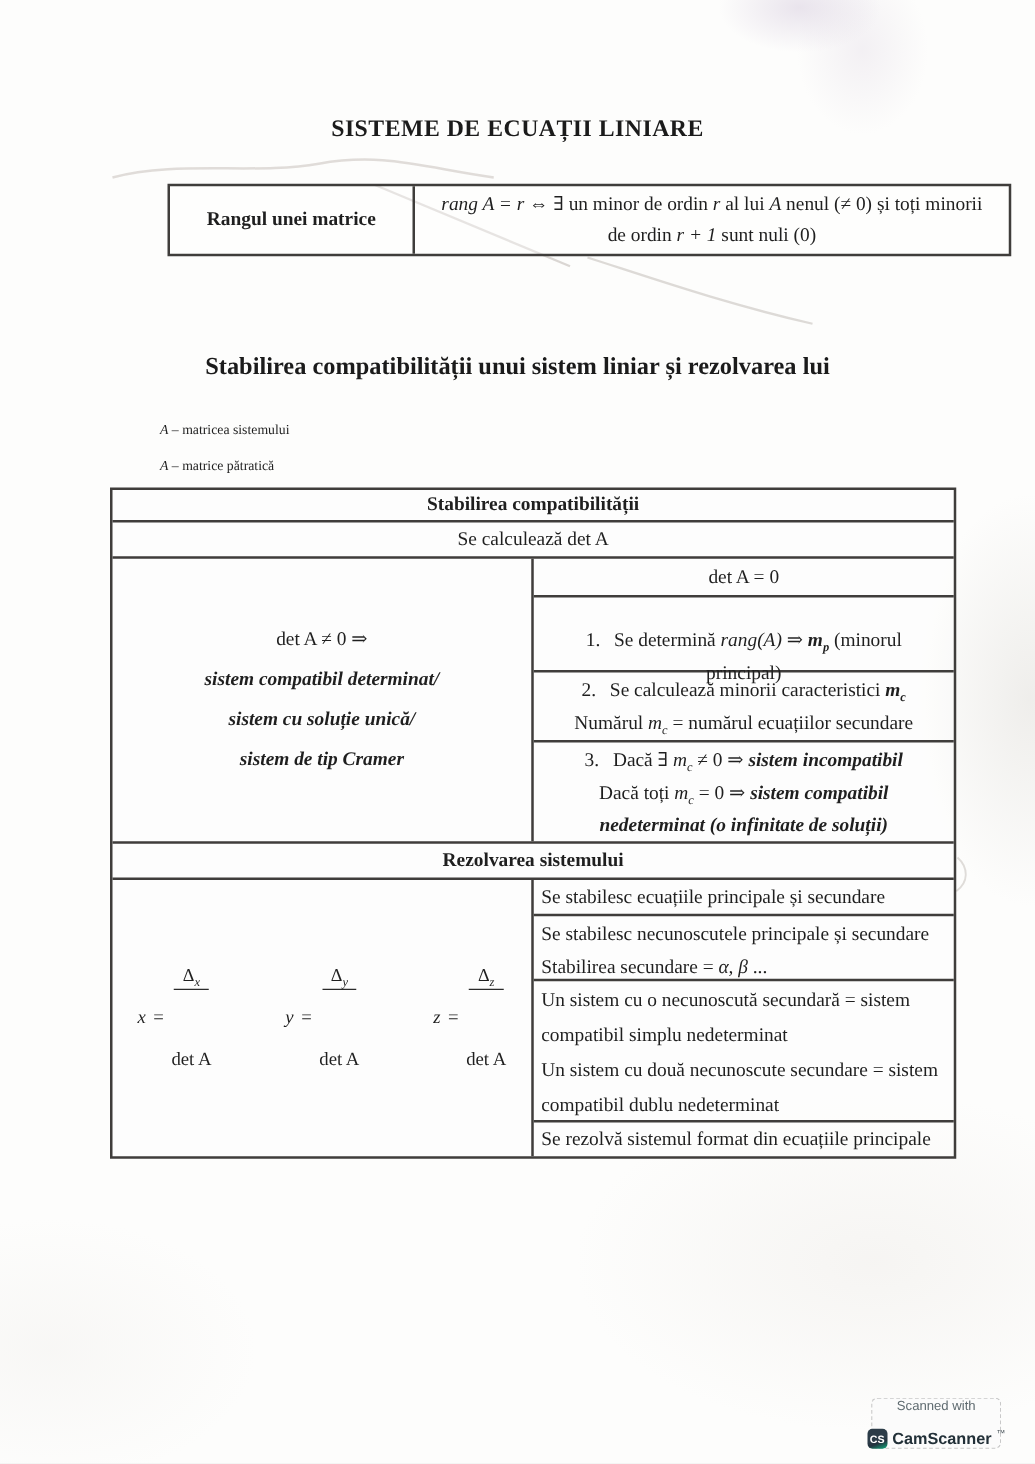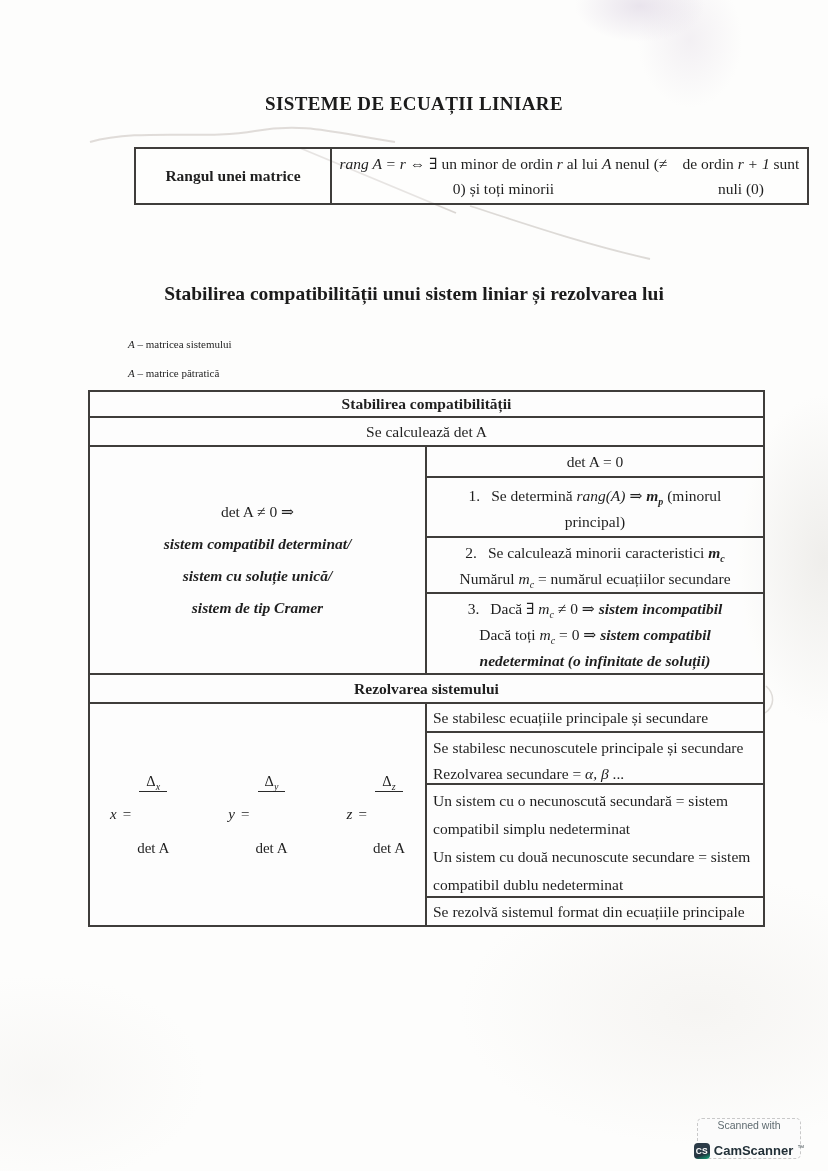--- a/index.html
+++ b/index.html
@@ -19,21 +19,21 @@
            font-size:19px; font-weight:bold; letter-spacing:.4px; color:#1b1b1b; }
   .it { font-style:italic; }
   .bi { font-style:italic; font-weight:bold; }
   sub { font-size:10px; line-height:0; }
 
   
   .rank-table { position:absolute; left:90px; top:147px; width:675px; height:58px;
     border:2px solid #3f3d3b; box-sizing:border-box; display:flex; background:rgba(255,255,255,.35);margin-left:44px; }
   .rank-left { width:196px; border-right:2px solid #3f3d3b; box-sizing:border-box;
     display:flex; align-items:center; justify-content:center; font-weight:bold; font-size:15.5px; }
-  .rank-right { flex:1; display:flex; justify-content:center;
+  .rank-right { flex:1; display:flex; flex-direction:column; justify-content:center;
     align-items:center; font-size:15.5px; line-height:25px; text-align:center; }
 
   .subtitle { position:absolute; top:267px; left:0; width:100%; text-align:center;
     font-size:19.5px; font-weight:bold; color:#1b1b1b; }
   .notes { position:absolute; left:128px; top:330px; font-size:11px; line-height:29px; }
 
   
   .main-table { position:absolute; left:88px; top:390px; width:677px; height:537px;
     border:2px solid #3f3d3b; box-sizing:border-box; display:flex; flex-direction:column;
     font-size:15.5px; background:rgba(255,255,255,.25); }
@@ -44,21 +44,21 @@
   .split { display:flex; box-sizing:border-box; flex:none; }
   .split1 { height:228px; border-bottom:2px solid #3f3d3b; }
   .split2 { flex:1; }
   .cleft { width:337px; border-right:2px solid #3f3d3b; box-sizing:border-box;
     display:flex; flex-direction:column; align-items:center; justify-content:center;
     text-align:center; line-height:32px; }
   .cright { flex:1; display:flex; flex-direction:column; min-width:0; }
   .rrow { box-sizing:border-box; border-bottom:2px solid #3f3d3b; flex:none; }
   .cright .rrow:last-child { border-bottom:none; flex:1; }
   .deta0 { height:31px; display:flex; align-items:center; justify-content:center; }
-  .step1 { height:60px; text-align:center; line-height:26px; padding-top:5px; }
+  .step1 { height:60px; text-align:center; line-height:26px; padding-top:22px; }
   .step2 { height:56px; text-align:center; line-height:26px; padding-top:2px; }
   .step3 { text-align:center; line-height:26px; padding-top:2px; }
   .snum { margin-right:11px; }
   .fcell { width:337px; border-right:2px solid #3f3d3b; box-sizing:border-box;
     display:flex; align-items:center; justify-content:space-between; padding:0 20px; }
   .formula { display:flex; align-items:center; gap:6px; font-size:15px; }
   .frac { display:inline-flex; flex-direction:column; align-items:center; }
   .fnum { border-bottom:1.5px solid #2a2a2a; padding:0 7px 1px; line-height:17px; font-size:14.5px; }
   .fden { line-height:18px; padding-top:1px; font-size:15px;margin-top:46px; }
   .r1 { height:29px; display:flex; align-items:center; padding-left:6px; }
@@ -177,21 +177,21 @@
               <span class="fden">det A</span>
             </span>
         </div>
       </div>
       <div class="cright">
         <div class="rrow r1">
           <span>Se stabilesc ecuațiile principale și secundare</span>
         </div>
         <div class="rrow r2">
           <div>Se stabilesc necunoscutele principale și secundare</div>
-          <div><span>Rezolvarea secundare = </span><span class="it">α, β</span><span> ...</span></div>
+          <div><span>Stabilirea secundare = </span><span class="it">α, β</span><span> ...</span></div>
         </div>
         <div class="rrow r3">
           <div>Un sistem cu o necunoscută secundară = sistem</div>
           <div>compatibil simplu nedeterminat</div>
           <div>Un sistem cu două necunoscute secundare = sistem</div>
           <div>compatibil dublu nedeterminat</div>
         </div>
         <div class="rrow r4">
           <span>Se rezolvă sistemul format din ecuațiile principale</span>
         </div>

